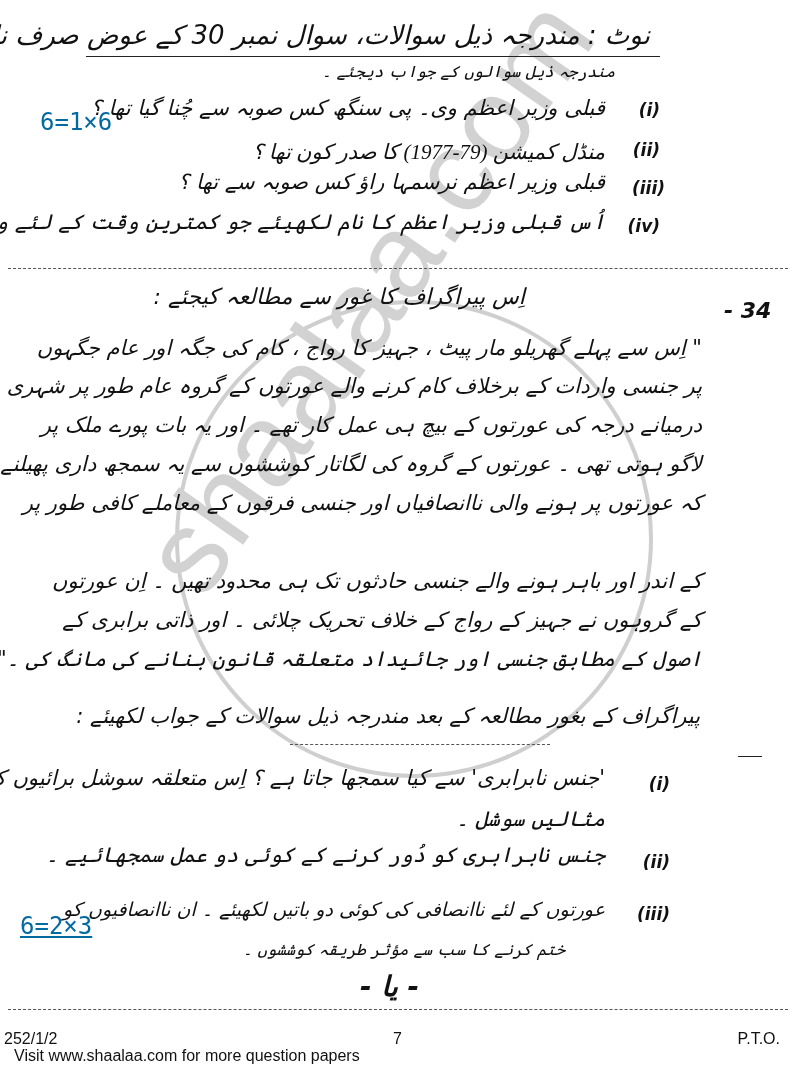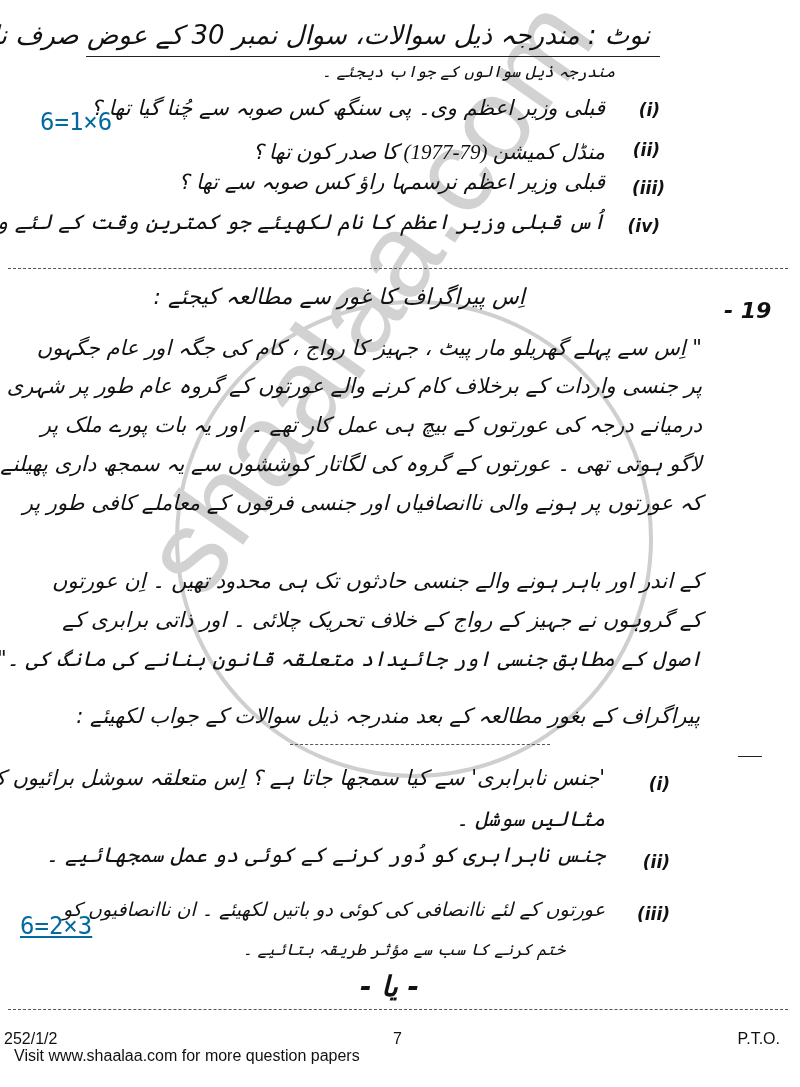--- a/index.html
+++ b/index.html
@@ -117,21 +117,21 @@
   <div class="num q-label" style="right:135px; top:178px;">(iii)</div>
   <div class="urdu q-text" style="right:195px; top:170px;">قبلی وزیر اعظم نرسمہا راؤ کس صوبہ سے تھا ؟</div>
 
   <div class="num q-label" style="right:140px; top:216px;">(iv)</div>
   <div class="urdu q-text" style="right:195px; top:210px;">اُس قبلی وزیر اعظم کا نام لکھیئے جو کمترین وقت کے لئے وزیر اعظم رہا ۔</div>
 
   <div class="rule dashed" style="left:8px; top:268px; width:780px;"></div>
 
   <div class="num marks-31">
     <span>-</span>
-    <span>19</span>
+    <span>34</span>
   </div>
   <div class="urdu" style="right:275px; top:284px; font-size:22px;">اِس پیراگراف کا غور سے مطالعہ کیجئے :</div>
 
   <div class="urdu para" style="right:98px; top:336px;">" اِس سے پہلے گھریلو مار پیٹ ، جہیز کا رواج ، کام کی جگہ اور عام جگہوں</div>
   <div class="urdu para" style="right:98px; top:374px;">پر جنسی واردات کے برخلاف کام کرنے والے عورتوں کے گروہ عام طور پر شہری</div>
   <div class="urdu para" style="right:98px; top:413px;">درمیانے درجہ کی عورتوں کے بیچ ہی عمل کار تھے ۔ اور یہ بات پورے ملک پر</div>
   <div class="urdu para" style="right:98px; top:452px;">لاگو ہوتی تھی ۔ عورتوں کے گروہ کی لگاتار کوششوں سے یہ سمجھ داری پھیلنے لگی</div>
   <div class="urdu para" style="right:98px; top:491px;">کہ عورتوں پر ہونے والی ناانصافیاں اور جنسی فرقوں کے معاملے کافی طور پر</div>
   <div class="urdu para" style="right:98px; top:569px;">کے اندر اور باہر ہونے والے جنسی حادثوں تک ہی محدود تھیں ۔ اِن عورتوں</div>
   <div class="urdu para" style="right:98px; top:608px;">کے گروہوں نے جہیز کے رواج کے خلاف تحریک چلائی ۔ اور ذاتی برابری کے</div>
@@ -144,21 +144,21 @@
   <div class="num q-label" style="right:130px; top:774px;">(i)</div>
   <div class="urdu q-text" style="right:195px; top:766px;">'جنس نابرابری' سے کیا سمجھا جاتا ہے ؟ اِس متعلقہ سوشل برائیوں کی کوئی دو</div>
   <div class="urdu q-text" style="right:195px; top:807px;">مثالیں سوشل ۔</div>
 
   <div class="num q-label" style="right:130px; top:852px;">(ii)</div>
   <div class="urdu q-text" style="right:195px; top:843px;">جنس نابرابری کو دُور کرنے کے کوئی دو عمل سمجھائیے ۔</div>
 
   <div class="hw" style="left:20px; top:912px; font-size:24px;text-decoration:underline;">6=2×3</div>
   <div class="num q-label" style="right:130px; top:904px;">(iii)</div>
   <div class="urdu q-text" style="right:195px; top:898px; font-size:19px;">عورتوں کے لئے ناانصافی کی کوئی دو باتیں لکھیئے ۔ ان ناانصافیوں کو</div>
-  <div class="urdu" style="right:235px; top:940px; font-size:16px;">ختم کرنے کا سب سے مؤثر طریقہ بتائیے ۔</div>
+  <div class="urdu" style="right:235px; top:940px; font-size:16px;">ختم کرنے کا سب سے مؤثر طریقہ کوششوں ۔</div>
 
   <div class="urdu" style="left:360px; top:970px; font-size:28px; font-weight:bold;">- یا -</div>
   <div class="rule dashed" style="left:8px; top:1009px; width:780px;"></div>
 
   <div class="ltr footer-code">252/1/2</div>
   <div class="ltr footer-page">7</div>
   <div class="ltr footer-pto">P.T.O.</div>
   <div class="ltr footer-visit">Visit www.shaalaa.com for more question papers</div>
 
 </div>

